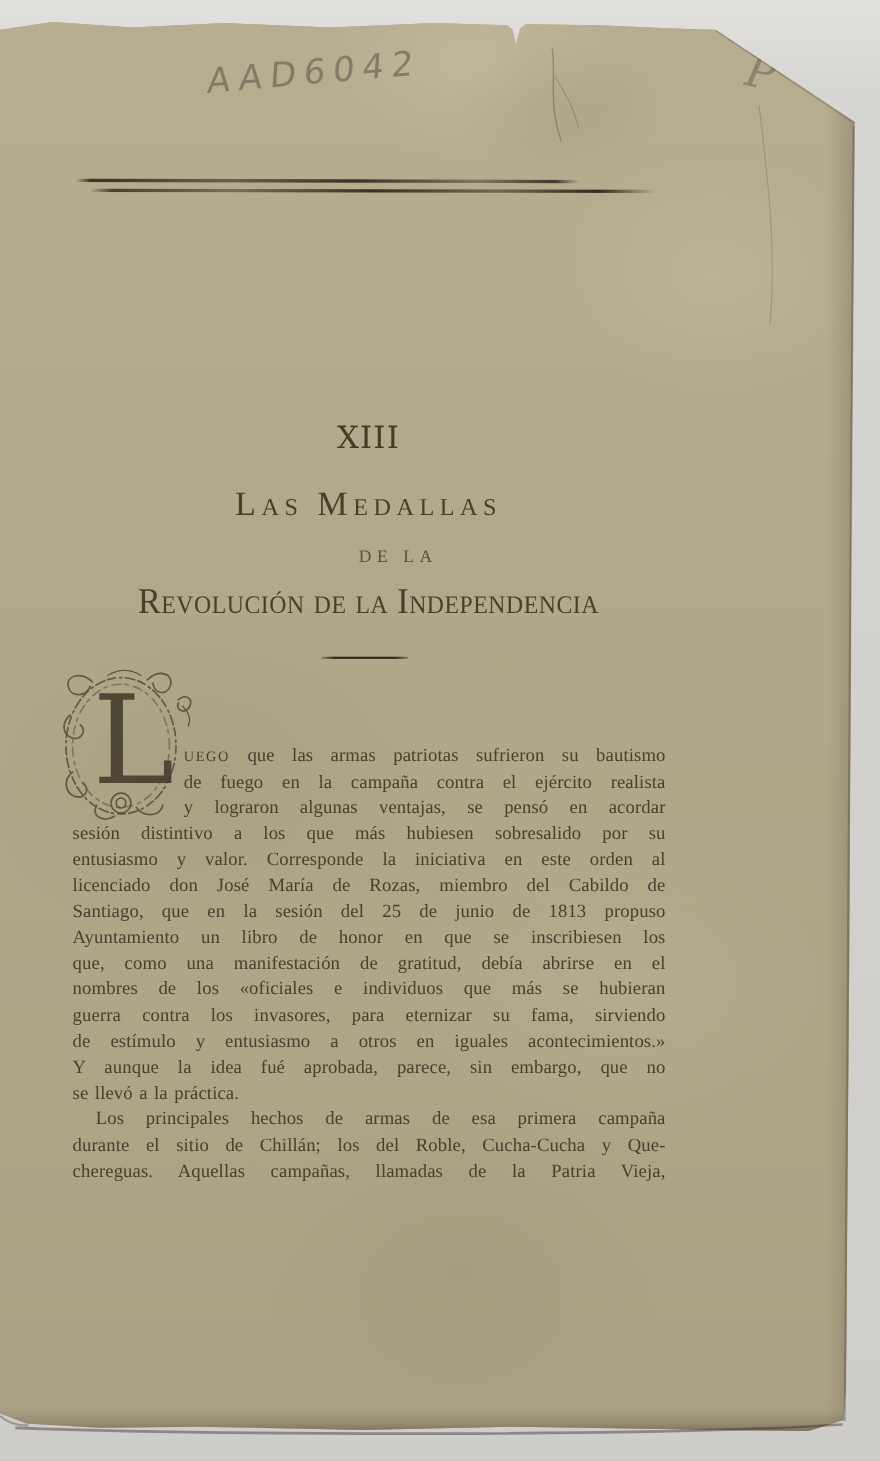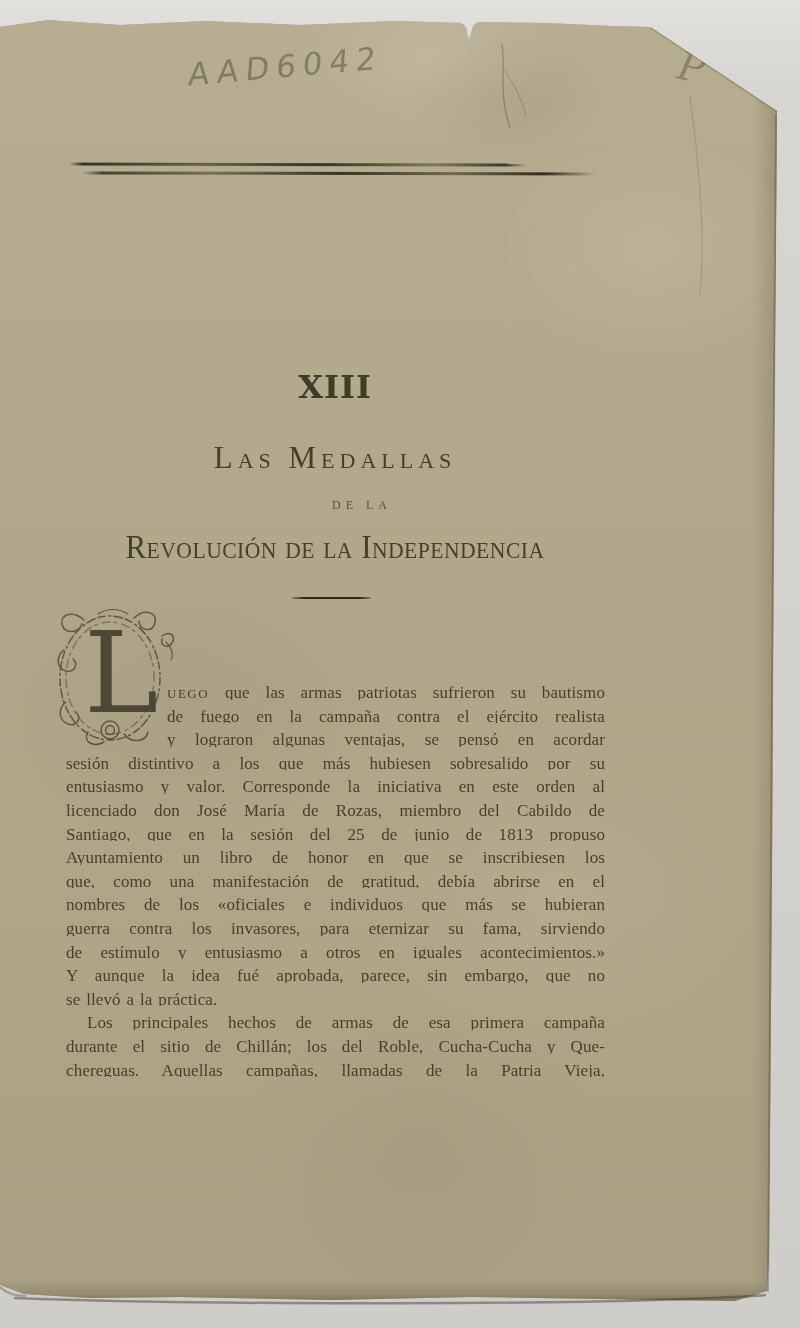--- a/index.html
+++ b/index.html
@@ -38,32 +38,32 @@
     color:#7c7464;opacity:0.75;transform:rotate(12deg);}
   
   .rule-a{position:absolute;left:69px;top:163px;width:458px;height:3px;transform:rotate(0.15deg);
     background:linear-gradient(90deg,rgba(43,37,26,0) 0%,rgba(43,37,26,0.9) 3%,rgba(43,37,26,0.55) 30%,rgba(43,37,26,0.9) 55%,rgba(43,37,26,0.4) 80%,rgba(43,37,26,0.85) 95%,rgba(43,37,26,0) 100%);}
   .rule-b{position:absolute;left:82px;top:172px;width:514px;height:3px;transform:rotate(0.1deg);
     background:linear-gradient(90deg,rgba(43,37,26,0) 0%,rgba(43,37,26,0.8) 4%,rgba(43,37,26,0.45) 25%,rgba(43,37,26,0.9) 50%,rgba(43,37,26,0.5) 72%,rgba(43,37,26,0.95) 90%,rgba(43,37,26,0) 100%);}
   .title-rule{position:absolute;left:292px;top:597px;width:79px;height:2px;
     background:linear-gradient(90deg,rgba(40,34,22,0.25),rgba(40,34,22,0.95) 15%,rgba(40,34,22,0.95) 85%,rgba(40,34,22,0.3));}
   
   .hwrap{position:absolute;left:65px;width:540px;text-align:center;color:#3e3725;}
-  .chapter{top:368px;font-family:"DejaVu Serif",serif;font-weight:bold;font-size:32px;
+  .chapter{top:381px;font-family:"DejaVu Serif",serif;font-weight:normal;font-size:28px;
     letter-spacing:1px;color:#38321f;opacity:0.92;}
   .title1{top:440px;font-variant:small-caps;font-size:31px;letter-spacing:5px;
     color:#423a27;opacity:0.95;}
-  .connector{top:498px;left:92px;font-size:12px;letter-spacing:5px;color:#4a4230;opacity:0.85;}
+  .connector{top:498px;left:92px;font-size:16px;letter-spacing:5px;color:#4a4230;opacity:0.85;}
   .title2{top:529px;font-variant:small-caps;font-size:33px;letter-spacing:0.5px;
     color:#423a27;opacity:0.95;transform:scaleX(0.94);}
   
   .dropcap{position:absolute;left:54px;top:606px;}
   
   .textcol{position:absolute;left:66px;top:676px;width:539px;
-    font-family:"Liberation Serif",serif;font-size:17px;line-height:34px;
+    font-family:"Liberation Serif",serif;font-size:17px;line-height:21px;
     color:#483f2e;letter-spacing:0.1px;word-spacing:1.5px;}
   .l{height:23.6px;overflow:hidden;text-align:justify;text-align-last:justify;}
   .l.ind{margin-left:101px;}
   .l.short{text-align-last:left;}
   .l.p2f{text-indent:21px;}
   .lead{font-size:13px;letter-spacing:1.5px;}
   
   .overlay{position:absolute;left:0;top:0;pointer-events:none;}
 </style>
 </head>

